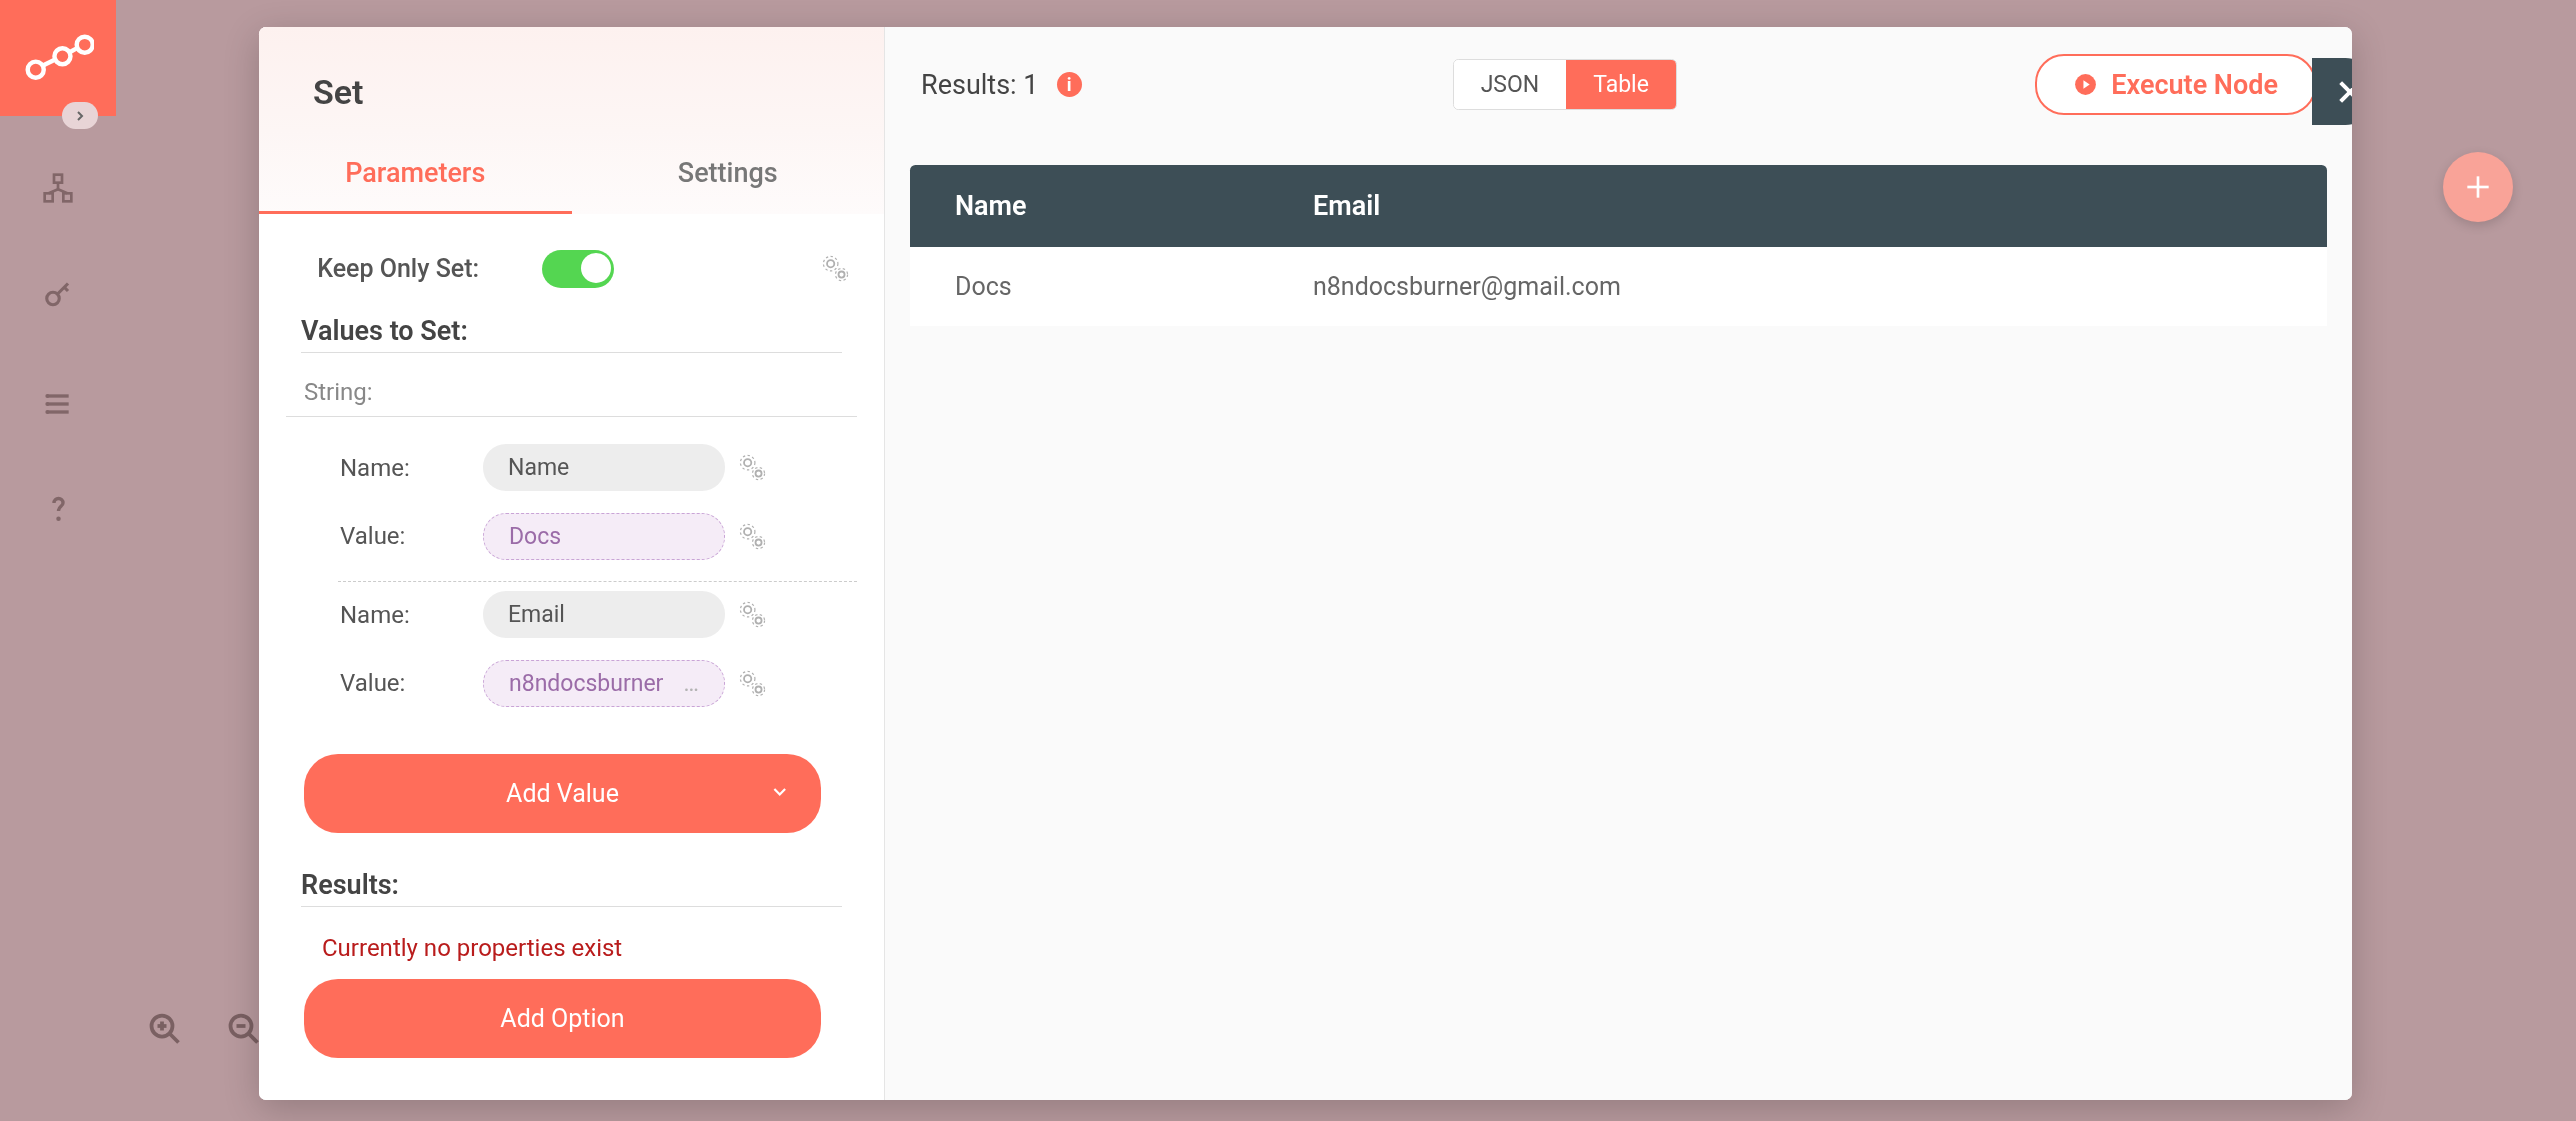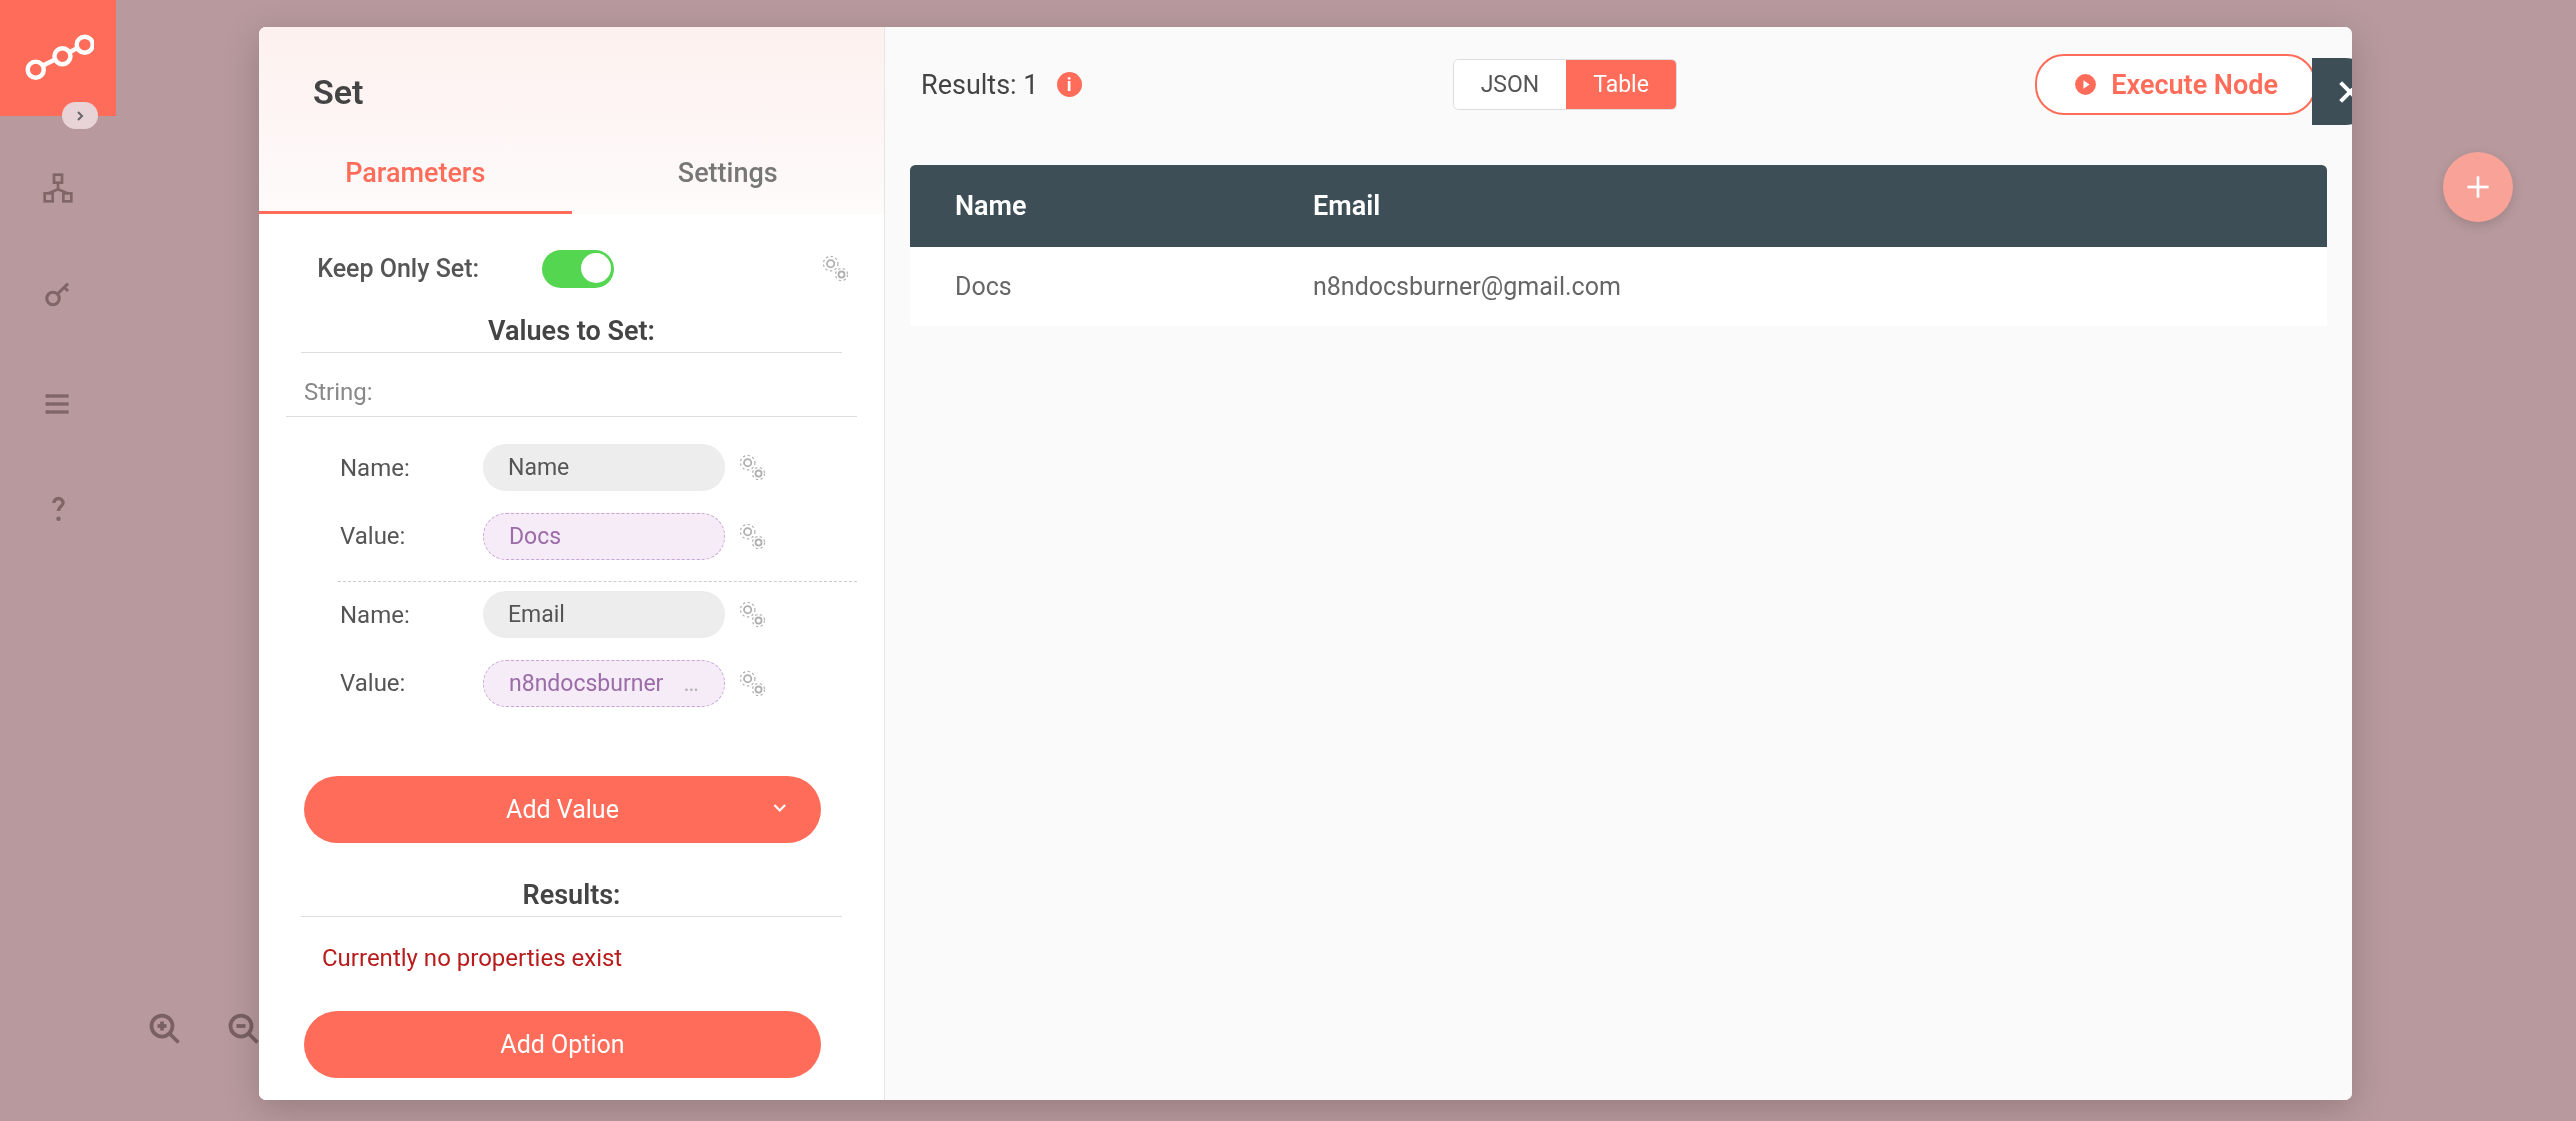--- a/index.html
+++ b/index.html
@@ -20,33 +20,33 @@
 .tab.active { color: #ff6d5a; border-bottom-color: #ff6d5a; }
 
 .panel-body { flex: 1; padding: 36px 27px 0 27px; overflow-y: auto; }
 .field-label { font-size: 25px; color: #555; font-weight: 500; }
 
 .toggle { width: 72px; height: 38px; background: #54d651; border-radius: 19px; position: relative; cursor: pointer; }
 .toggle-knob { position: absolute; right: 3.6px; top: 3.6px; width: 30px; height: 30px; background: #fff; border-radius: 50%; }
 
 .gear-icon { width: 29px; height: 29px; color: #b0b0b0; cursor: pointer; display: flex; align-items: center; justify-content: center; }
 
-.section-header { font-size: 27px; font-weight: 600; color: #444; margin: 27px 15px 9px; padding-bottom: 5px; border-bottom: 1.8px solid #ddd; text-align: center; }
+.section-header { font-size: 27px; font-weight: 600; color: #444; margin: 27px 15px 9px; padding-bottom: 5px; border-bottom: 1.8px solid #ddd; }
 .sub-label { font-size: 24px; color: #888; padding: 16px 0 10.7px 18px; border-bottom: 0.9px solid #ddd; }
 
 .param-group { padding: 18px 0; }
 .param-row { display: flex; align-items: center; margin: 9px 0 21.5px; padding-left: 54px; }
 .param-label { width: 143px; font-size: 24px; color: #555; }
 .param-input { flex: 1; max-width: 242px; height: 47px; border-radius: 23px; padding: 0 25px; font-size: 23px; display: flex; align-items: center; margin-right: 13.4px; }
 .param-input.plain { background: #ededed; color: #555; border: none; }
 .param-input.expr { background: #f5ecf7; color: #9b6ca8; border: 1.8px dashed #c9a4d6; overflow: hidden; white-space: nowrap; }
 .param-input.expr .ellipsis { margin-left: auto; color: #b3b3b3; }
 .divider-dashed { border-top: 1.8px dashed #ccc; margin: 0 0 7.2px 52px; }
 
-.add-btn { width: calc(100% - 54px); margin-left: 18px; height: 67px; background: #ff6d5a; border-radius: 34px; color: #fff; font-size: 25px; display: flex; align-items: center; justify-content: center; position: relative; cursor: pointer; margin-top: 30px; margin-bottom: 36px; }
+.add-btn { width: calc(100% - 54px); margin-left: 18px; height: 79px; background: #ff6d5a; border-radius: 34px; color: #fff; font-size: 25px; display: flex; align-items: center; justify-content: center; position: relative; cursor: pointer; margin-top: 8px; margin-bottom: 36px; }
 .add-btn .chevron { position: absolute; right: 31px; }
 
 .no-props { font-size: 24px; color: #b91c1c; padding: 18px 0 9px 36px; }
 
 .right-panel { flex: 1; display: flex; flex-direction: column; background: #fafafa; gap: 14px; }
 .right-header { display: flex; align-items: center; padding: 27px 36px; gap: 18px; }
 .results-text { font-size: 27px; color: #444; }
 .info-icon { width: 25px; height: 25px; background: #ff6d5a; border-radius: 50%; color: #fff; font-size: 18px; font-weight: bold; display: flex; align-items: center; justify-content: center; }
 .view-toggle { margin-left: auto; display: flex; border: 1.8px solid #ddd; border-radius: 5.4px; overflow: hidden; }
 .view-btn { padding: 10.7px 27px; font-size: 23px; cursor: pointer; background: #fff; color: #555; }

